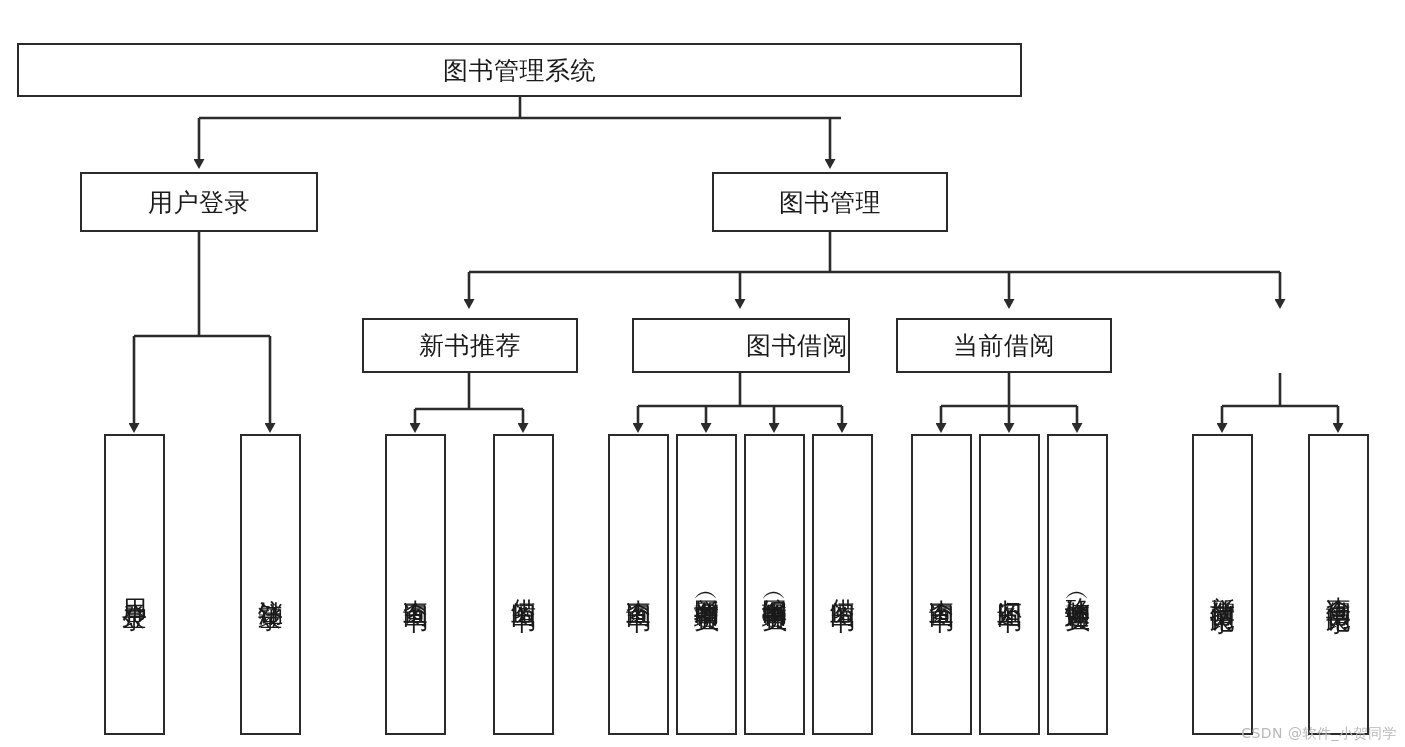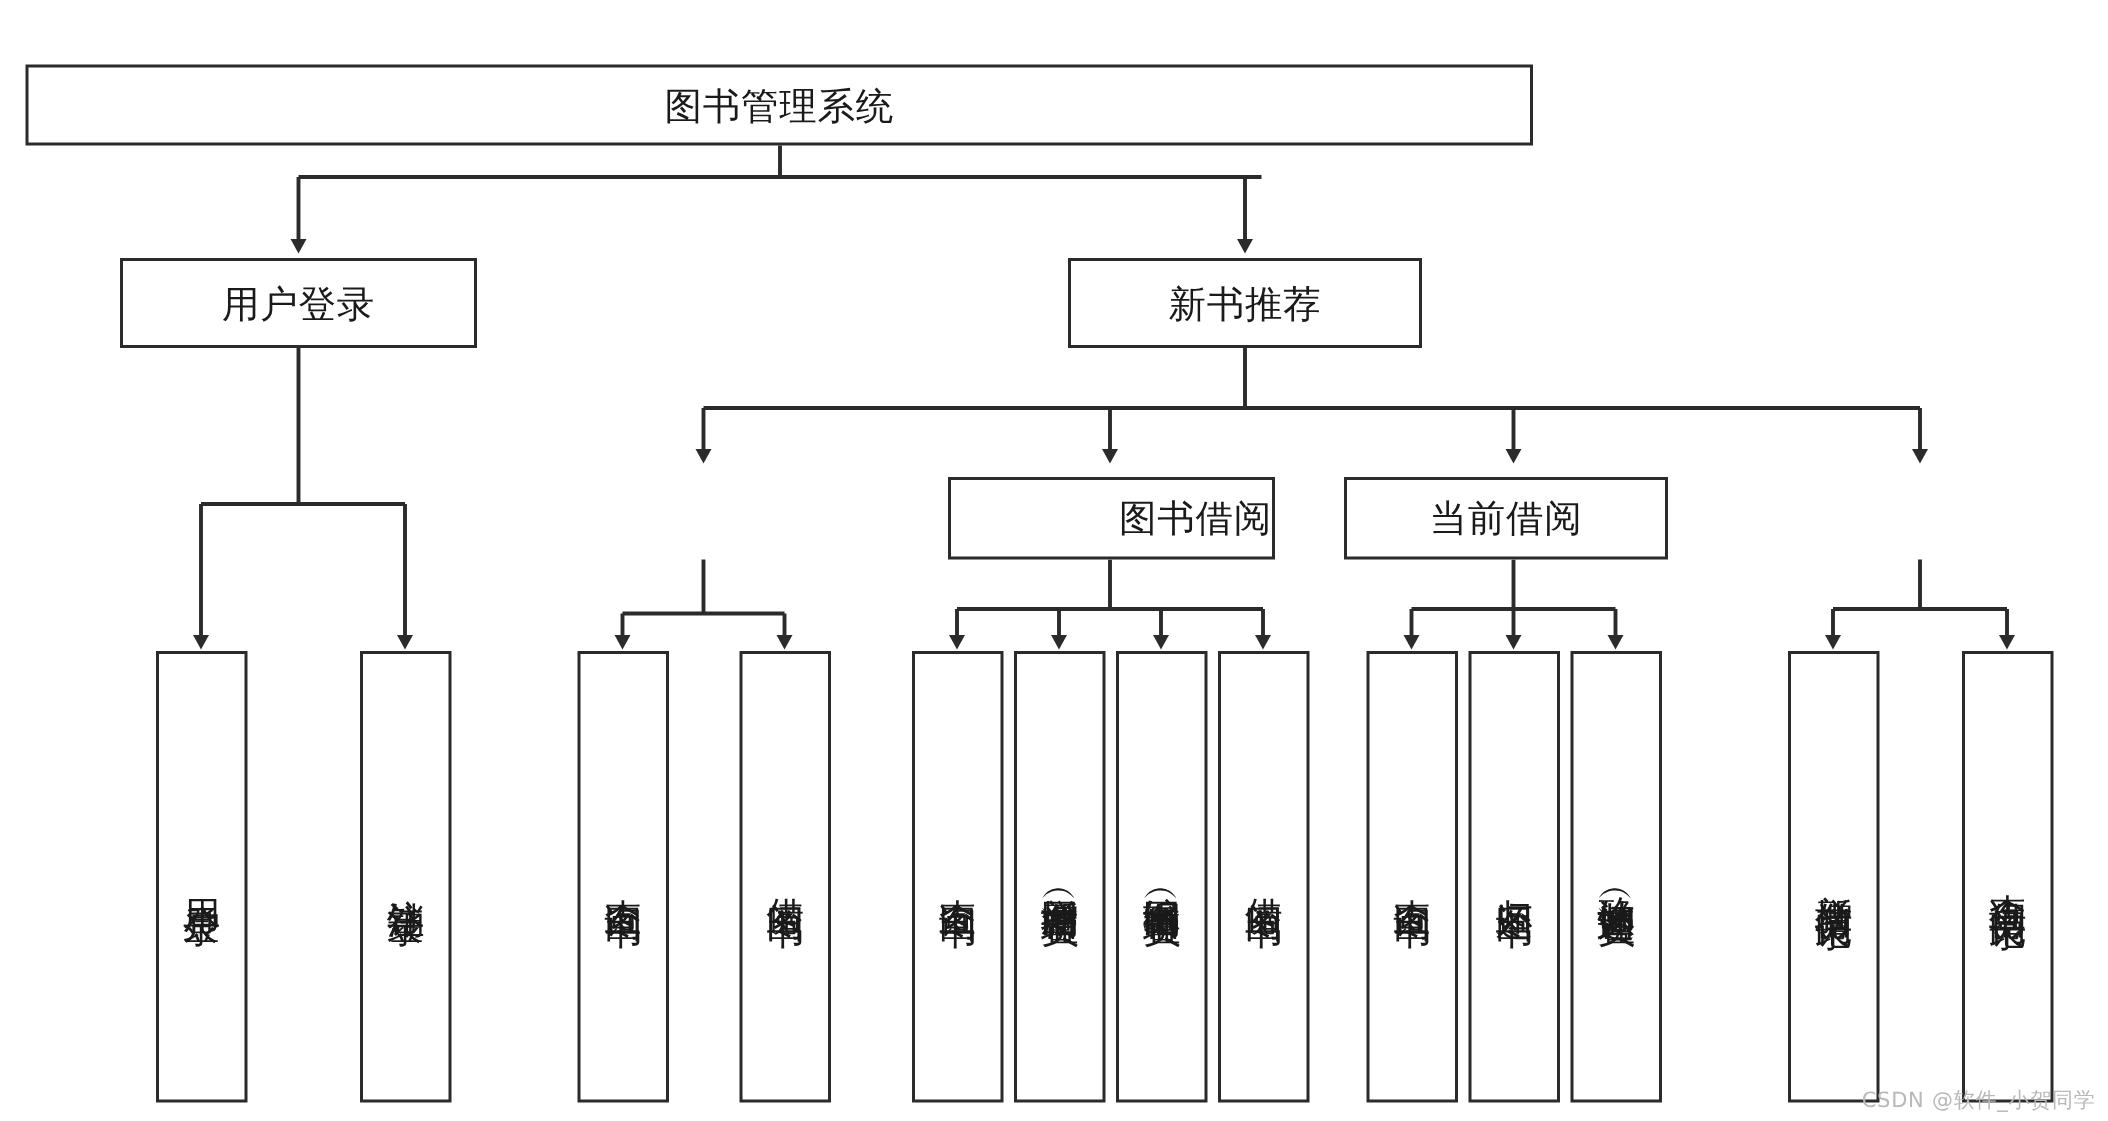--- a/index.html
+++ b/index.html
@@ -135,23 +135,26 @@
   </svg>
 
   <div class="node horiz root" style="left:17px; top:13px; width:1005px; height:54px;margin-top:30px;">
     <span class="label">图书管理系统</span>
   </div>
 
   <div class="node horiz" style="left:80px; top:172px; width:238px; height:60px;">
     <span class="label">用户登录</span>
   </div>
   <div class="node horiz" style="left:712px; top:172px; width:236px; height:60px;">
+    <span class="label">图书管理</span>
+  </div>
+
+  <div class="node horiz" style="left:362px; top:318px; width:216px; height:55px;">
     <span class="label">新书推荐</span>
   </div>
-
   <div class="node horiz" style="left:632px; top:318px; width:218px; height:55px;justify-content:flex-end;">
     <span class="label">图书借阅</span>
   </div>
   <div class="node horiz" style="left:896px; top:318px; width:216px; height:55px;">
     <span class="label">当前借阅</span>
   </div>
 
   <div class="node vert" style="left:104px; top:434px; width:61px; height:301px;">
     <span class="label">用户登录</span>
   </div>

